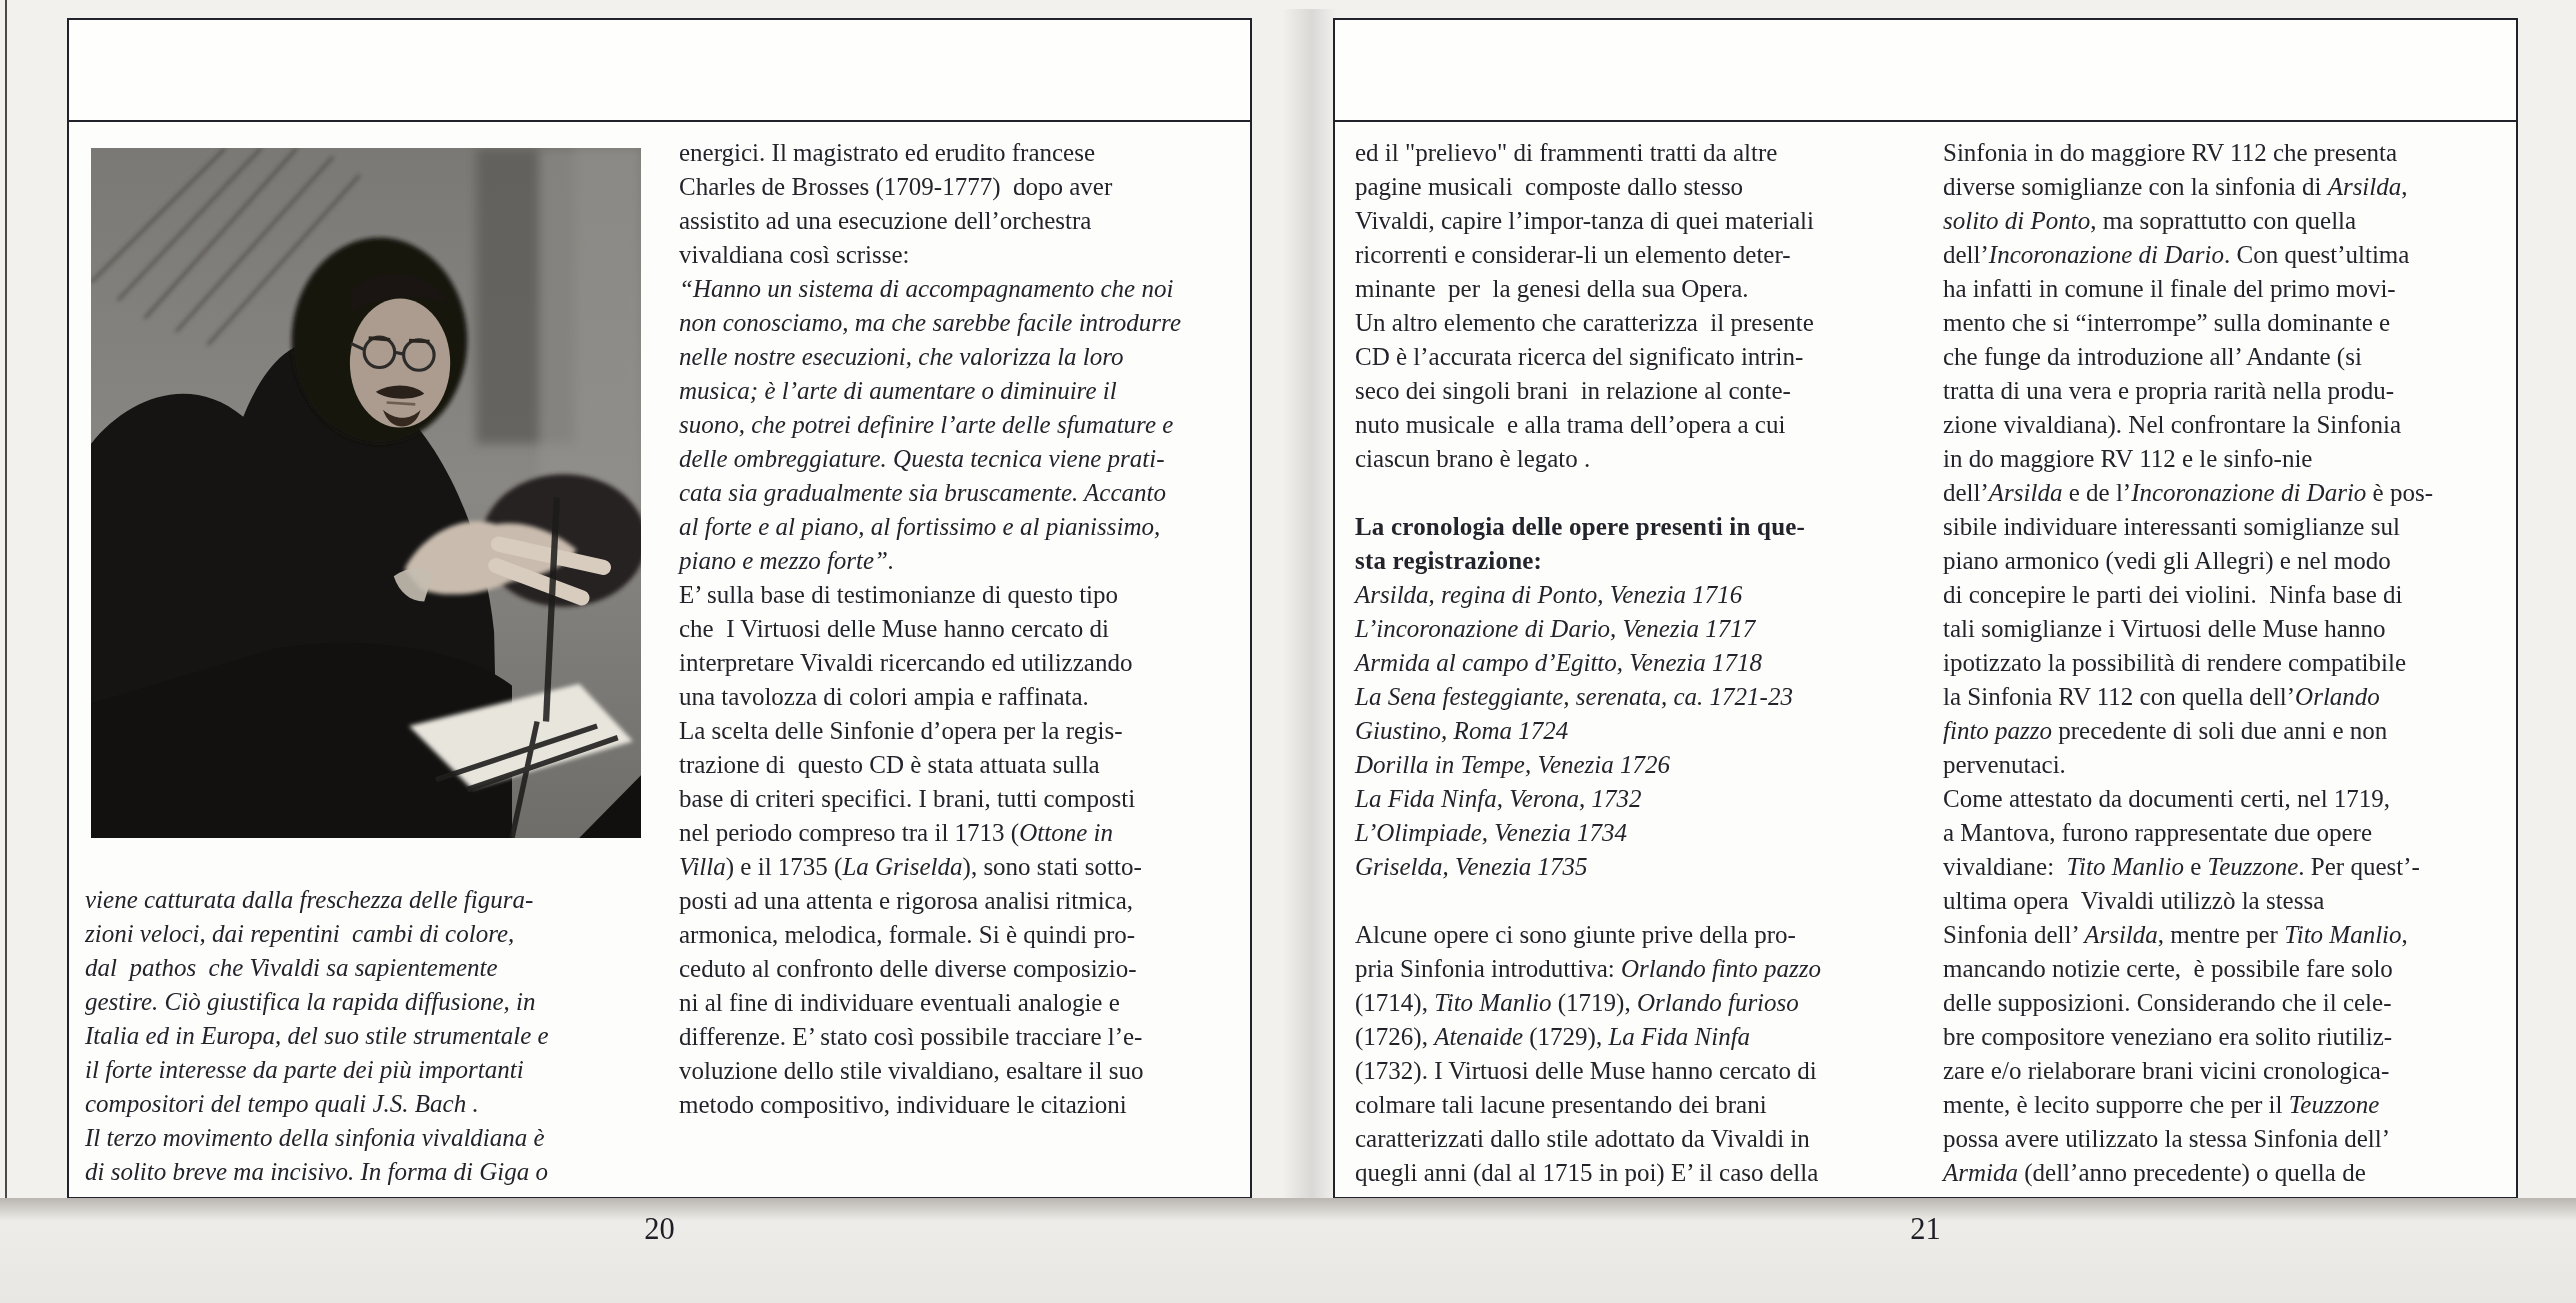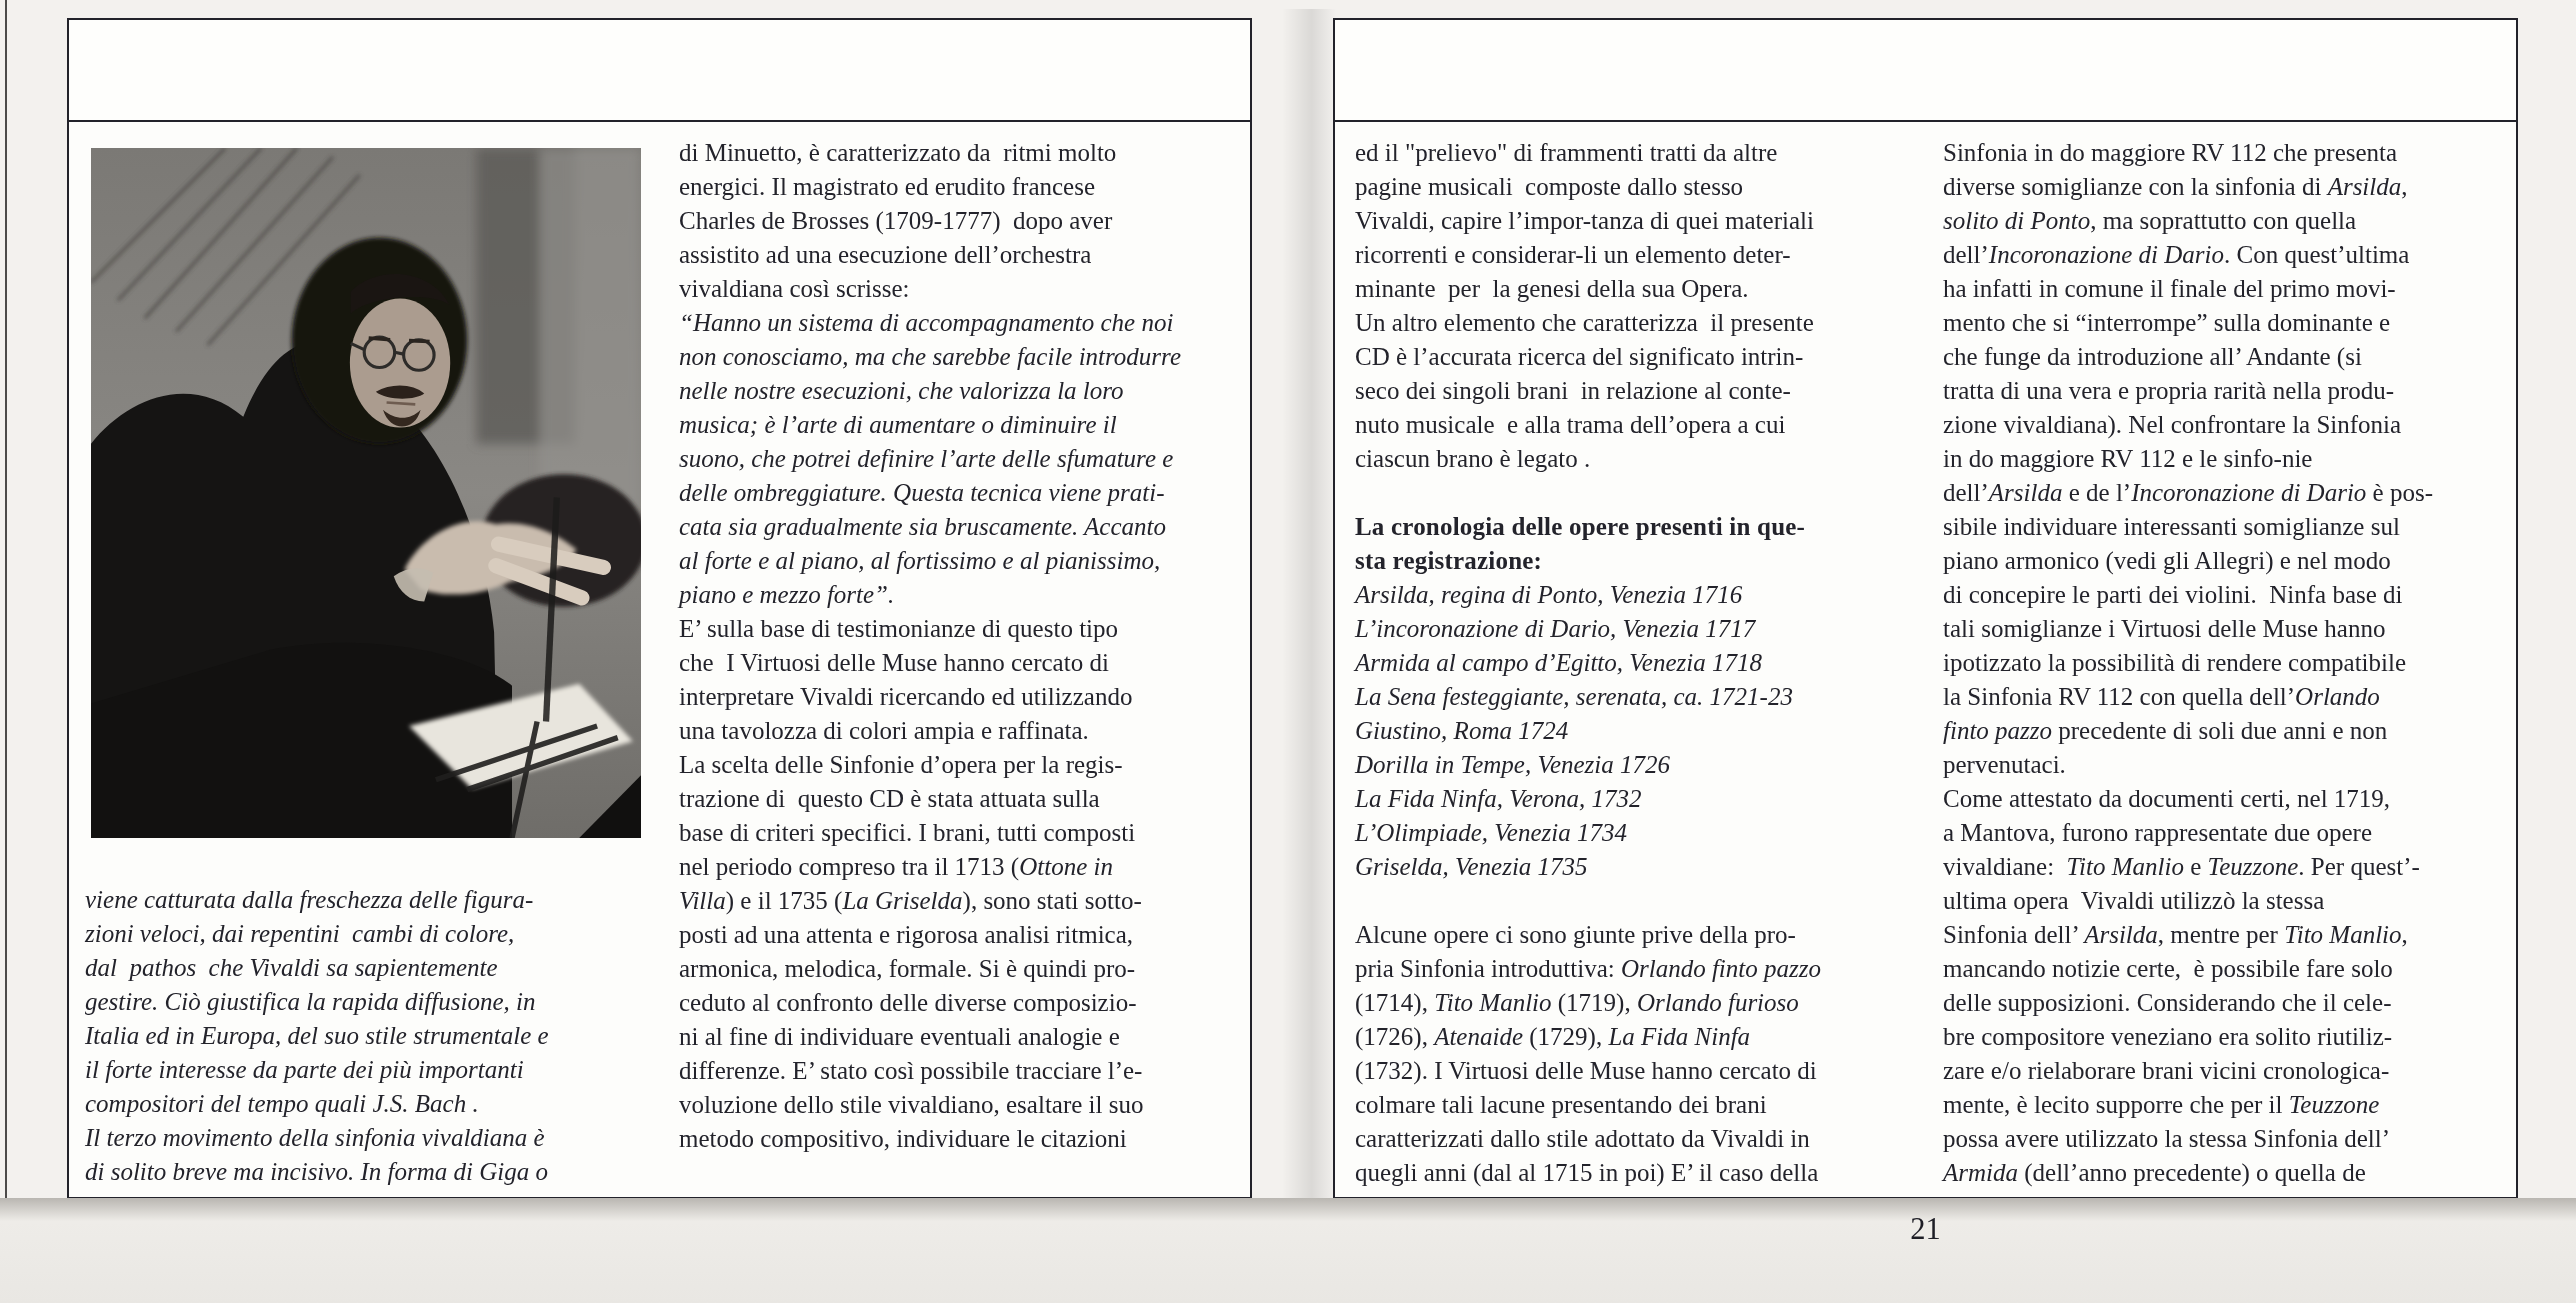--- a/index.html
+++ b/index.html
@@ -117,21 +117,20 @@
       <div class="line">zioni veloci, dai repentini  cambi di colore,</div>
       <div class="line">dal  pathos  che Vivaldi sa sapientemente</div>
       <div class="line">gestire. Ciò giustifica la rapida diffusione, in</div>
       <div class="line">Italia ed in Europa, del suo stile strumentale e</div>
       <div class="line">il forte interesse da parte dei più importanti</div>
       <div class="line">compositori del tempo quali J.S. Bach .</div>
       <div class="line">Il terzo movimento della sinfonia vivaldiana è</div>
       <div class="line">di solito breve ma incisivo. In forma di Giga o</div>
     </div>
   <div class="col lp-col-right">
-      <div class="line">di Minuetto, è caratterizzato da  ritmi molto</div>
       <div class="line">energici. Il magistrato ed erudito francese</div>
       <div class="line">Charles de Brosses (1709-1777)  dopo aver</div>
       <div class="line">assistito ad una esecuzione dell’orchestra</div>
       <div class="line">vivaldiana così scrisse:</div>
       <div class="line"><i>“Hanno un sistema di accompagnamento che noi</i></div>
       <div class="line"><i>non conosciamo, ma che sarebbe facile introdurre</i></div>
       <div class="line"><i>nelle nostre esecuzioni, che valorizza la loro</i></div>
       <div class="line"><i>musica; è l’arte di aumentare o diminuire il</i></div>
       <div class="line"><i>suono, che potrei definire l’arte delle sfumature e</i></div>
       <div class="line"><i>delle ombreggiature. Questa tecnica viene prati-</i></div>
@@ -222,16 +221,17 @@
       <div class="line">delle supposizioni. Considerando che il cele-</div>
       <div class="line">bre compositore veneziano era solito riutiliz-</div>
       <div class="line">zare e/o rielaborare brani vicini cronologica-</div>
       <div class="line">mente, è lecito supporre che per il <i>Teuzzone</i></div>
       <div class="line">possa avere utilizzato la stessa Sinfonia dell’</div>
       <div class="line"><i>Armida</i> (dell’anno precedente) o quella de</div>
     </div>
 
   <div class="scan-bottom"></div>
 
+  <div class="page-number pn-left">20</div>
   <div class="page-number pn-right">21</div>
 
 </div>
 
 
 </body></html>

